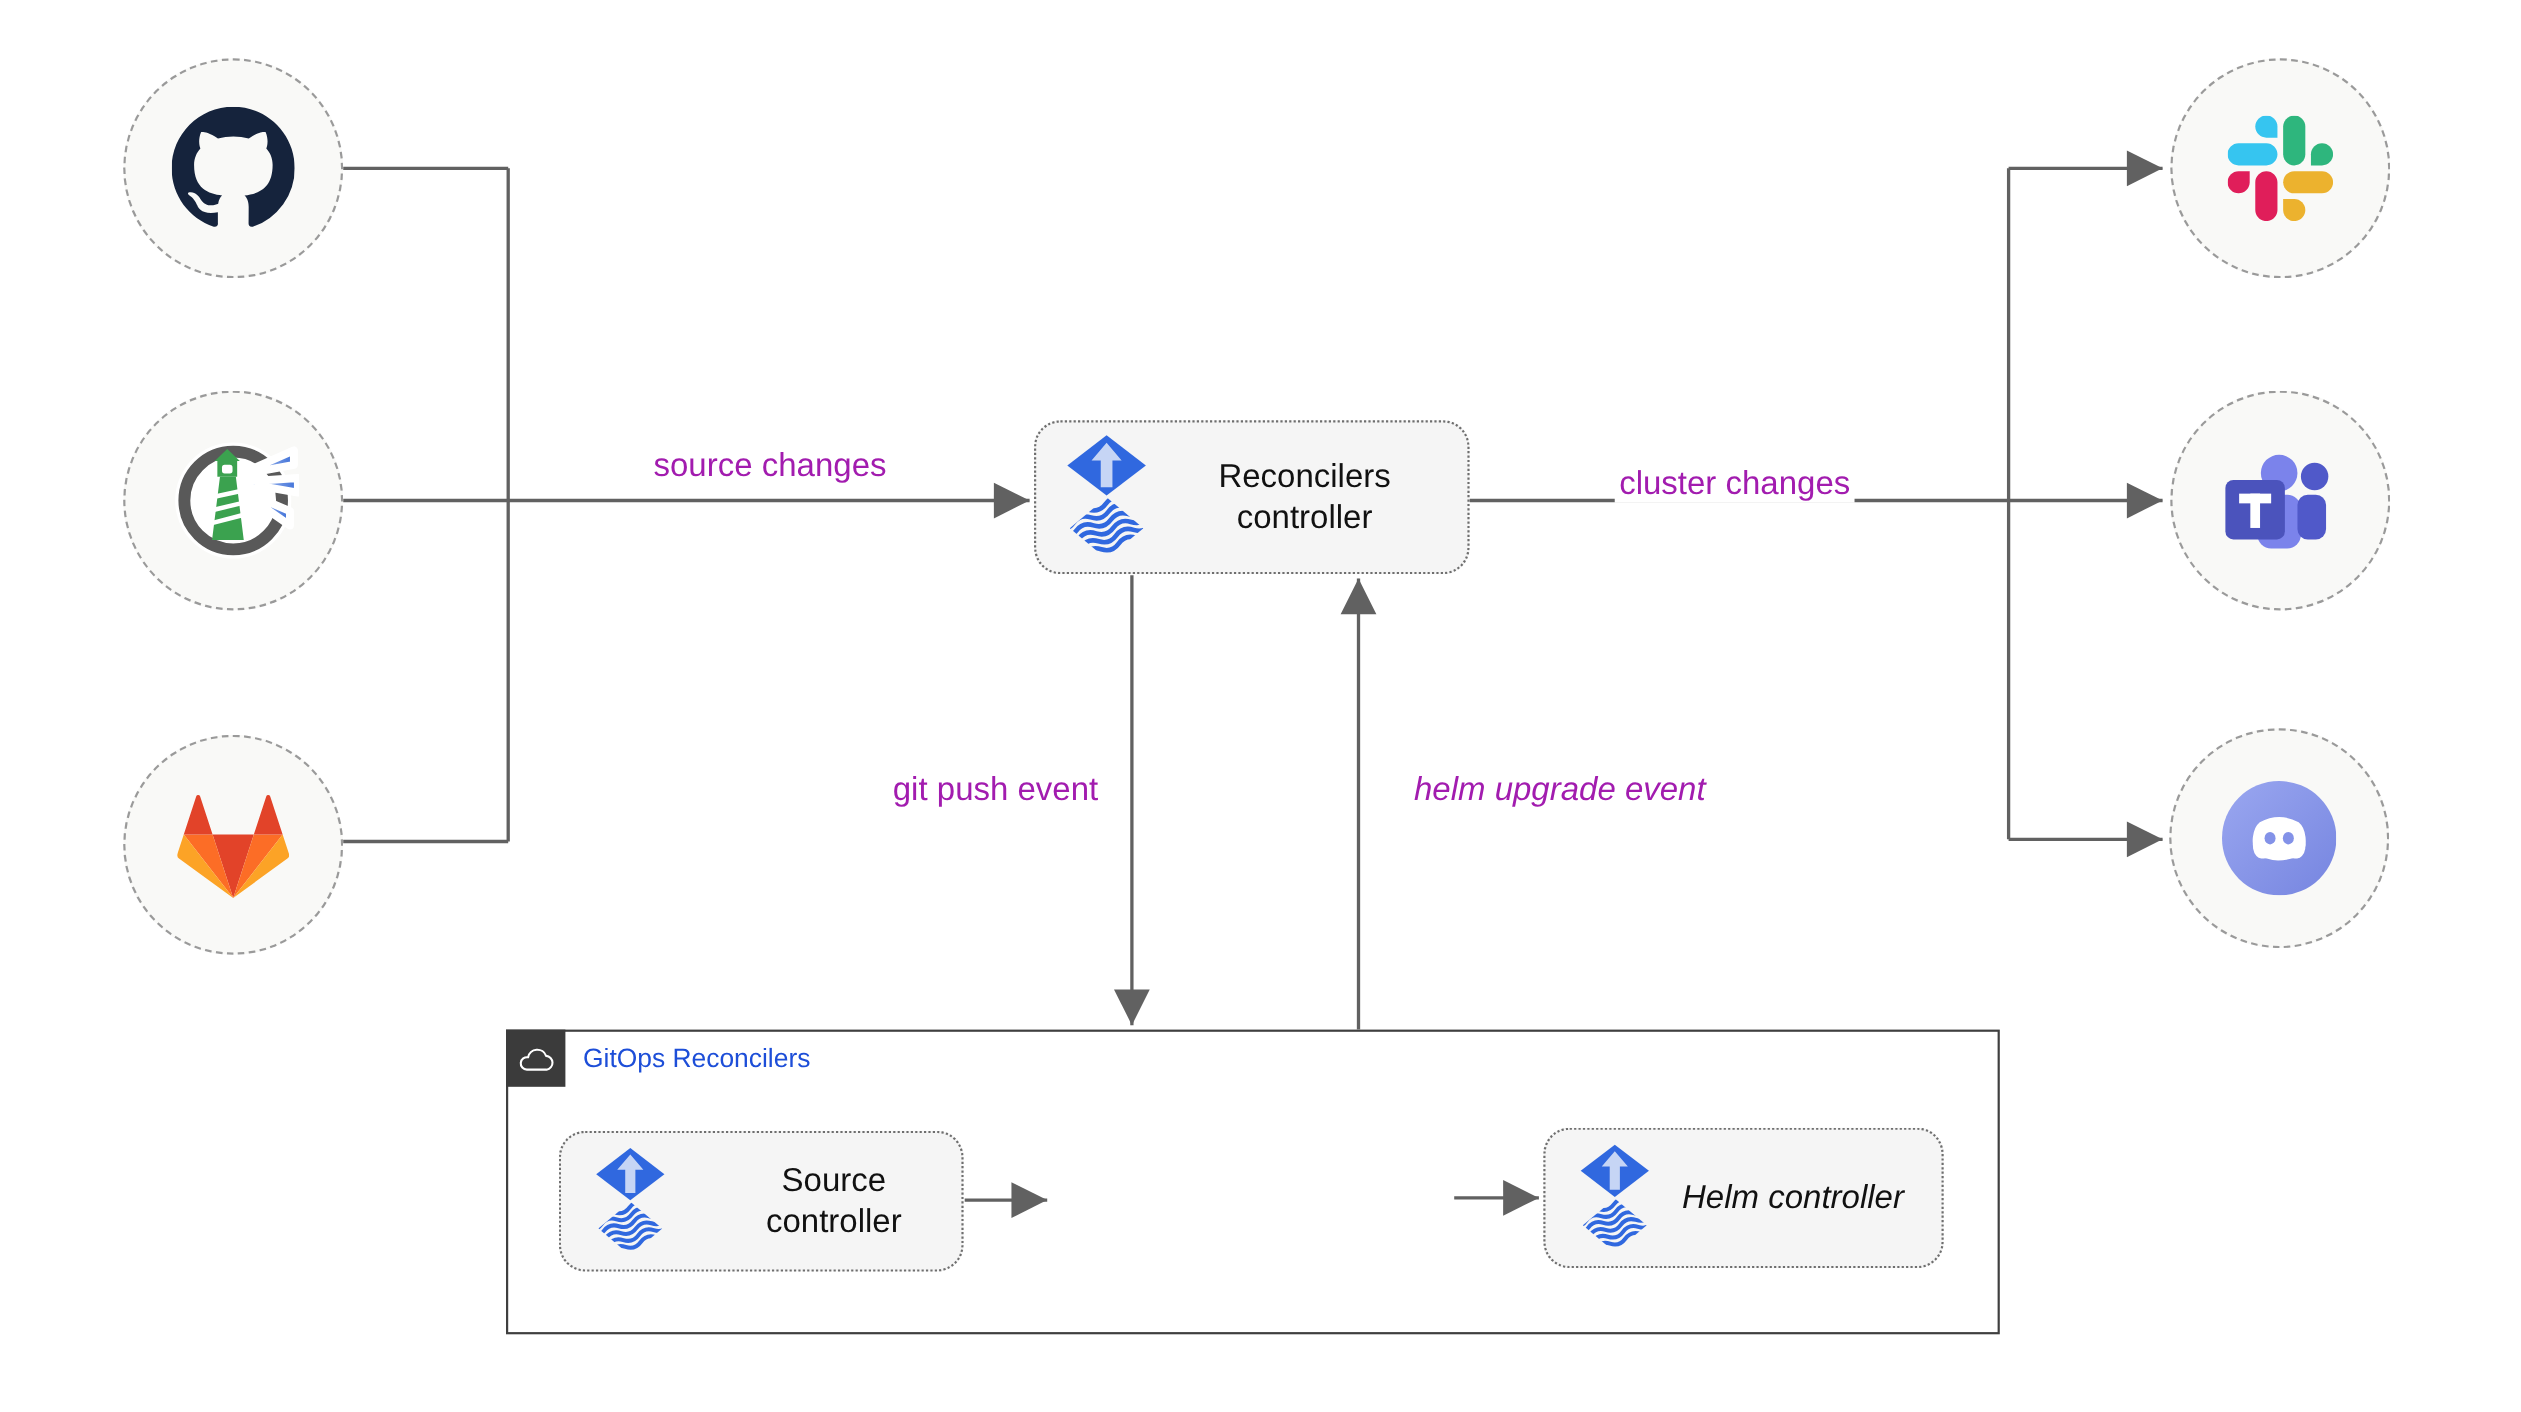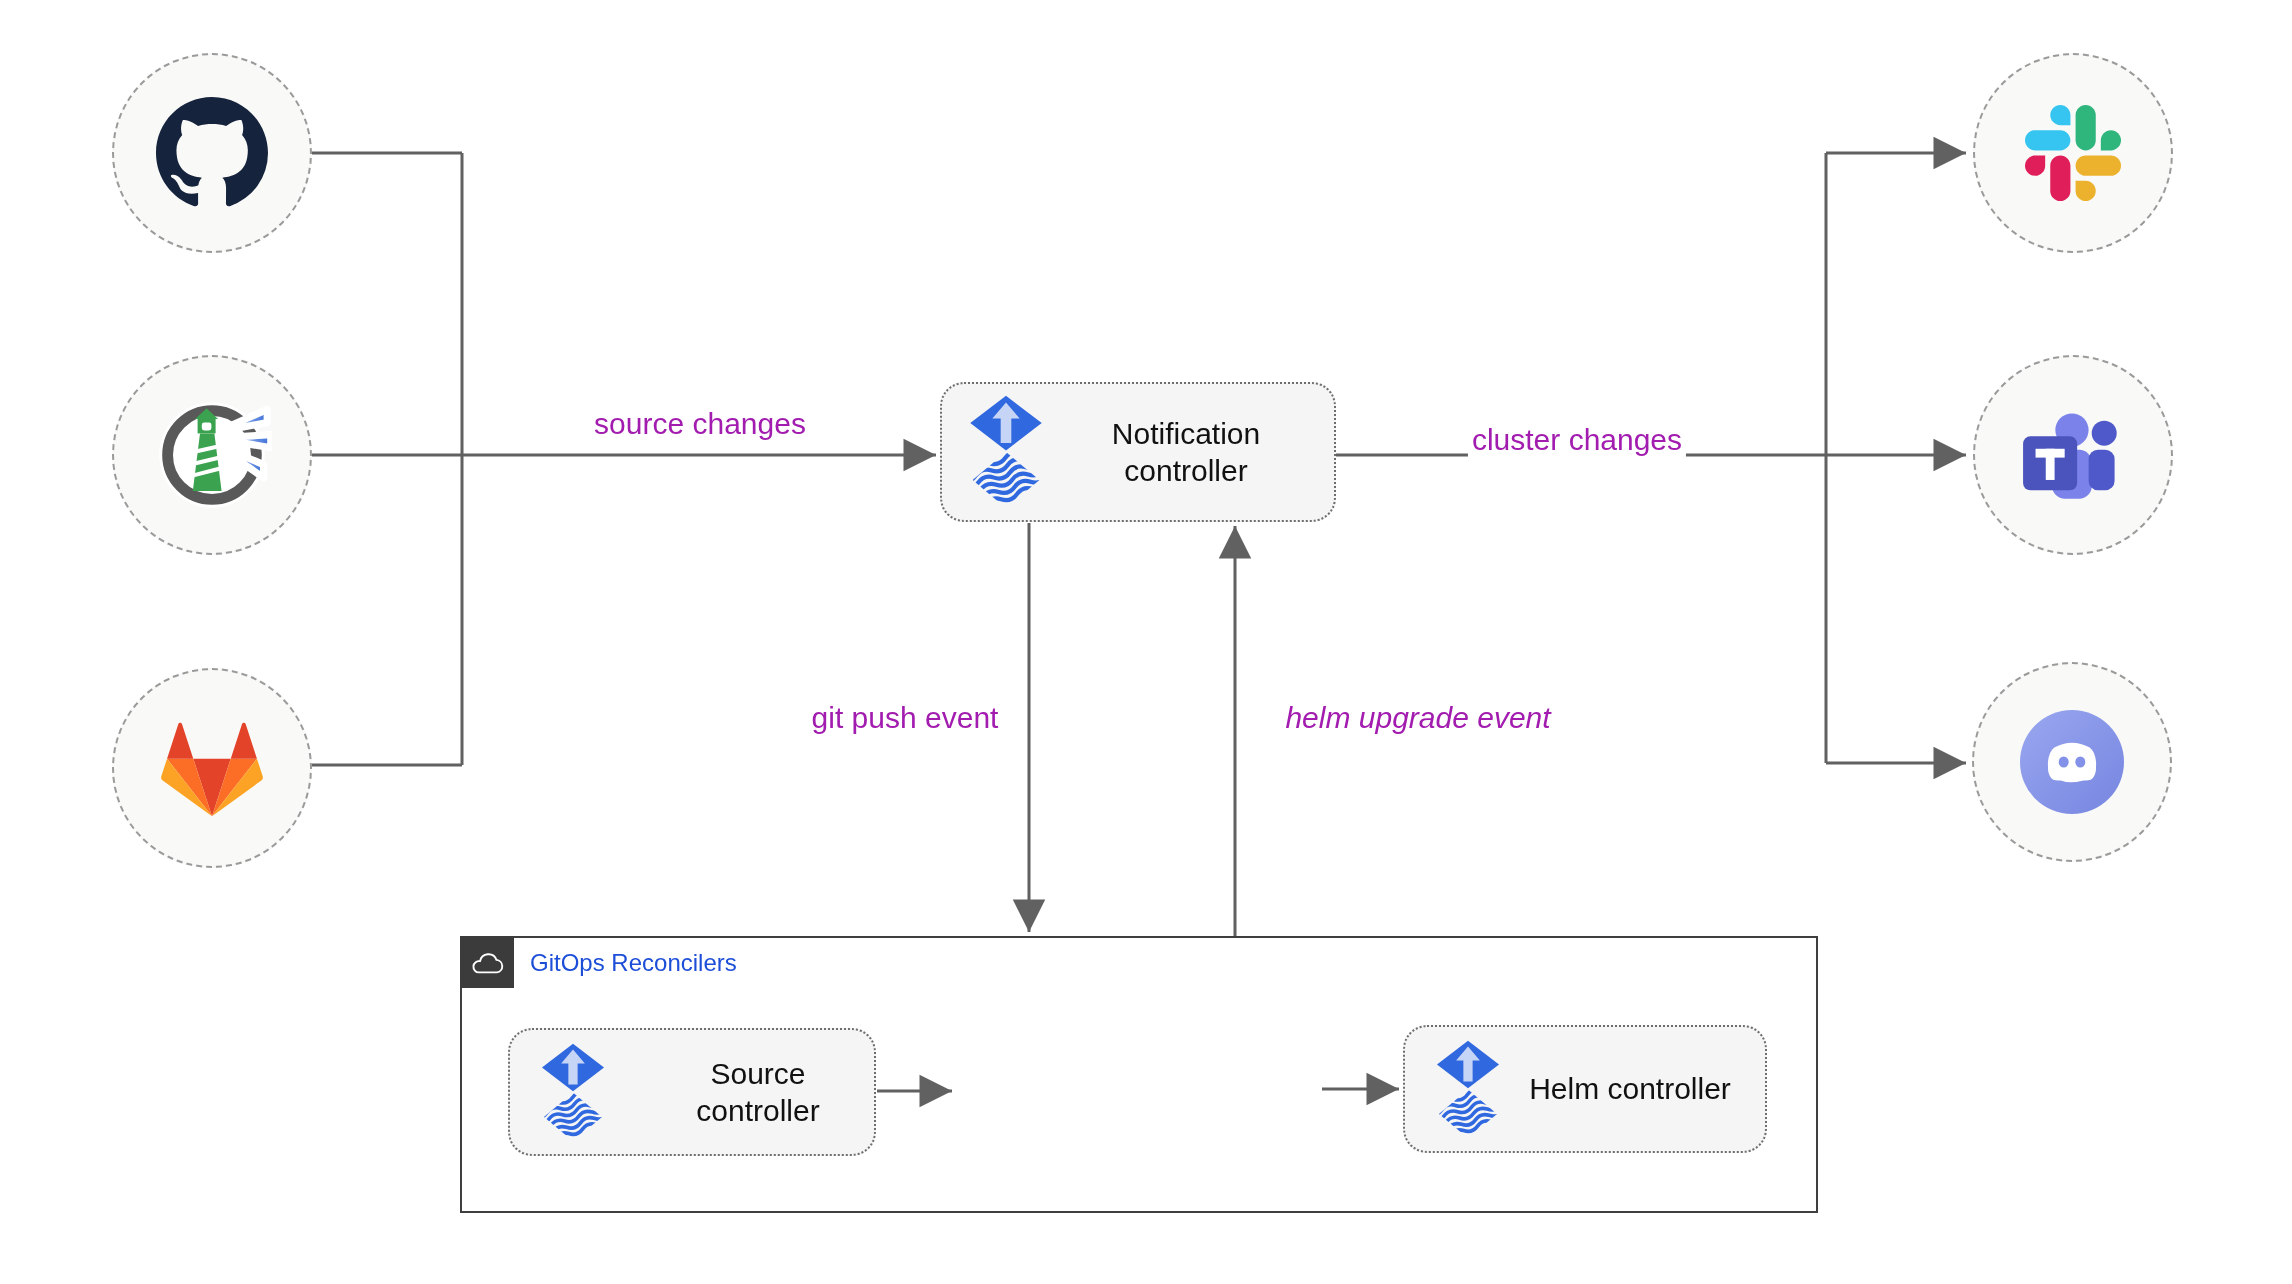--- a/index.html
+++ b/index.html
@@ -217,31 +217,31 @@
   <div class="endpoint" style="left:1972px;top:662px;">
     <svg width="104" height="104">
         <use href="#sym-discord"></use>
       </svg>
   </div>
 
   <div class="node" style="left:940px;top:382px;width:396px;height:140px;">
     <svg class="flux" style="margin-left:26px;" width="76" height="114">
         <use href="#sym-flux"></use>
       </svg>
-    <div class="node-label">Notification controller</div>
+    <div class="node-label">Reconcilers controller</div>
   </div>
 
   <div class="node" style="left:508px;top:1028px;width:368px;height:128px;gap:42px;">
     <svg class="flux" style="margin-left:30px;" width="66" height="99">
         <use href="#sym-flux"></use>
       </svg>
     <div class="node-label">Source controller</div>
   </div>
 
 
-  <div class="node" style="left:1403px;top:1025px;width:364px;height:128px;">
+  <div class="node" style="left:1403px;top:1025px;width:364px;height:128px;font-style:italic;">
     <svg class="flux" style="margin-left:30px;" width="66" height="99">
         <use href="#sym-flux"></use>
       </svg>
     <div class="node-label">Helm controller</div>
   </div>
 
 </div>
 
 </body></html>

